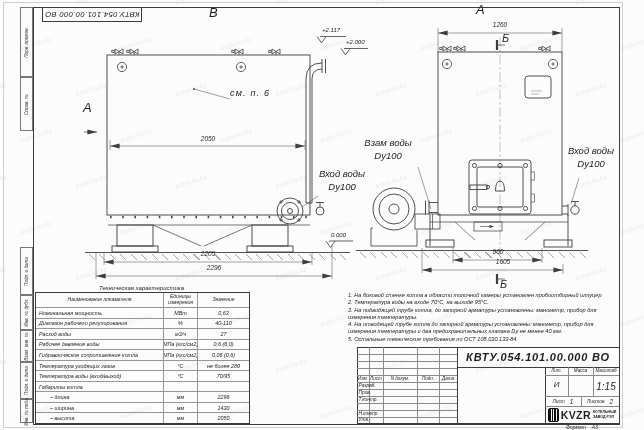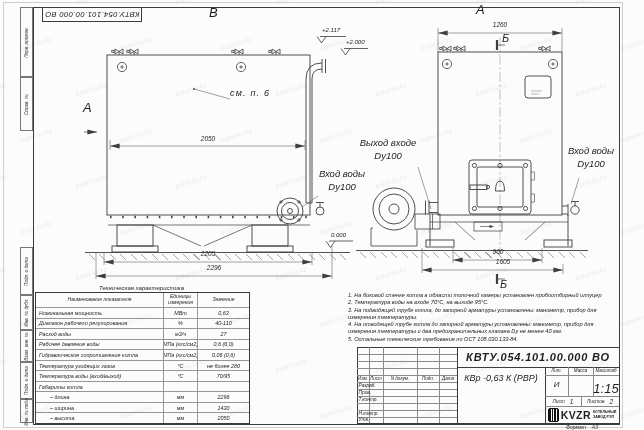--- a/index.html
+++ b/index.html
@@ -295,21 +295,21 @@
   <span class="t" style="left:331px;top:231.5px;font-size:6px">0.000</span>
 
   <span class="t ctr" style="left:178px;top:136px;width:60px;font-size:6.5px">2050</span>
   <span class="t ctr" style="left:178px;top:251px;width:60px;font-size:6.5px">2205</span>
   <span class="t ctr" style="left:184px;top:265px;width:60px;font-size:6.5px">2296</span>
   <span class="t ctr" style="left:470px;top:22px;width:60px;font-size:6.5px">1260</span>
   <span class="t ctr" style="left:468px;top:248.5px;width:60px;font-size:6.5px">960</span>
   <span class="t ctr" style="left:473px;top:259px;width:60px;font-size:6.5px">1605</span>
 
   <div class="t ctr" style="left:352px;top:137px;width:72px;line-height:12.5px;font-size:9.5px">
-    <div>Выход входе</div>
+    <div>Взам воды</div>
     <div>Dy100</div>
   </div>
   <div class="t ctr" style="left:309px;top:168px;width:66px;line-height:12.5px;font-size:9.5px">
     <div>Вход воды</div>
     <div>Dy100</div>
   </div>
   <div class="t ctr" style="left:556px;top:145px;width:70px;line-height:12.5px;font-size:9.5px">
     <div>Вход воды</div>
     <div>Dy100</div>
   </div>
@@ -400,28 +400,27 @@
     <span class="t ctr" style="left:439px;top:376.5px;width:18px;font-size:4.6px">Дата</span>
 
     <span class="t" style="left:358.5px;top:383.5px;font-size:4.8px">Разраб.</span>
     <span class="t" style="left:358.5px;top:390.5px;font-size:4.8px">Пров.</span>
     <span class="t" style="left:358.5px;top:397.5px;font-size:4.8px">Т.контр.</span>
     <span class="t" style="left:358.5px;top:404.5px;font-size:4.8px"></span>
     <span class="t" style="left:358.5px;top:411.5px;font-size:4.8px">Н.контр.</span>
     <span class="t" style="left:358.5px;top:418px;font-size:4.8px">Утв.</span>
 
     <div class="t ctr" style="left:457px;top:371px;width:88px;line-height:14px;font-size:9px">
-      <div>КВр -0,63 К (РВР)</div>
     </div>
 
     <span class="t ctr" style="left:545px;top:369px;width:23px;font-size:4.5px">Лит.</span>
     <span class="t ctr" style="left:568px;top:369px;width:25px;font-size:4.5px">Масса</span>
     <span class="t ctr" style="left:593px;top:369px;width:26px;font-size:4.5px">Масштаб</span>
     <span class="t ctr" style="left:545px;top:381px;width:23px;font-size:8px">И</span>
-    <span class="t ctr" style="left:593px;top:382px;width:26px;font-size:13px">1:15</span>
+    <span class="t ctr" style="left:593px;top:382px;width:26px;font-size:10px">1:15</span>
 
     <div class="abs" style="left:545px;top:396px;width:36px;height:10px;display:flex;align-items:center;justify-content:center;gap:5px">
       <span style="font-size:4.8px;font-style:italic">Лист</span>
       <span style="font-size:6.5px;font-style:italic">1</span>
     </div>
     <div class="abs" style="left:581px;top:396px;width:38px;height:10px;display:flex;align-items:center;justify-content:center;gap:5px">
       <span style="font-size:4.8px;font-style:italic">Листов</span>
       <span style="font-size:6.5px;font-style:italic">2</span>
     </div>
 

